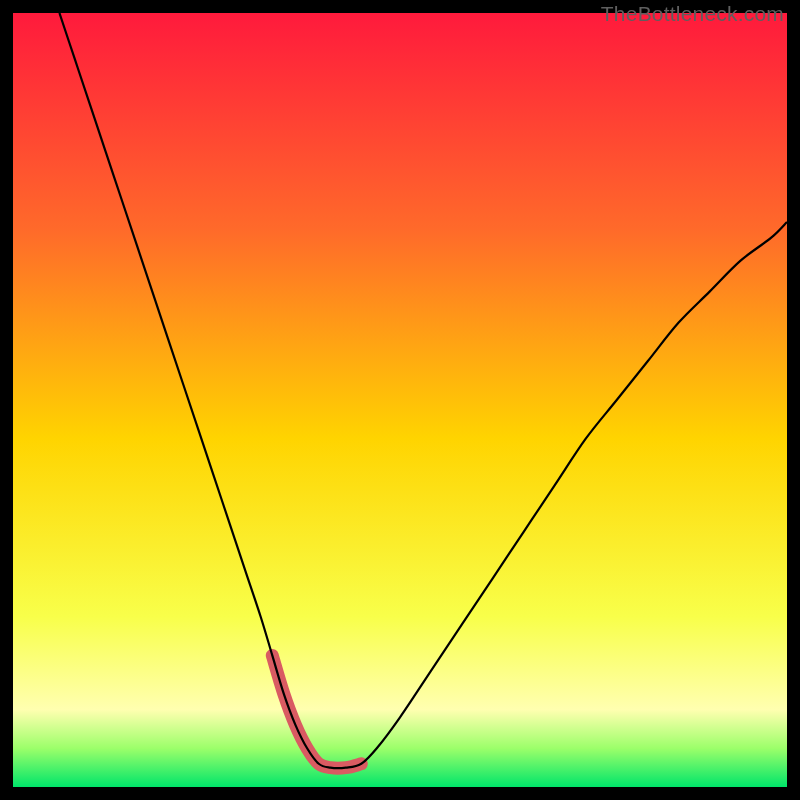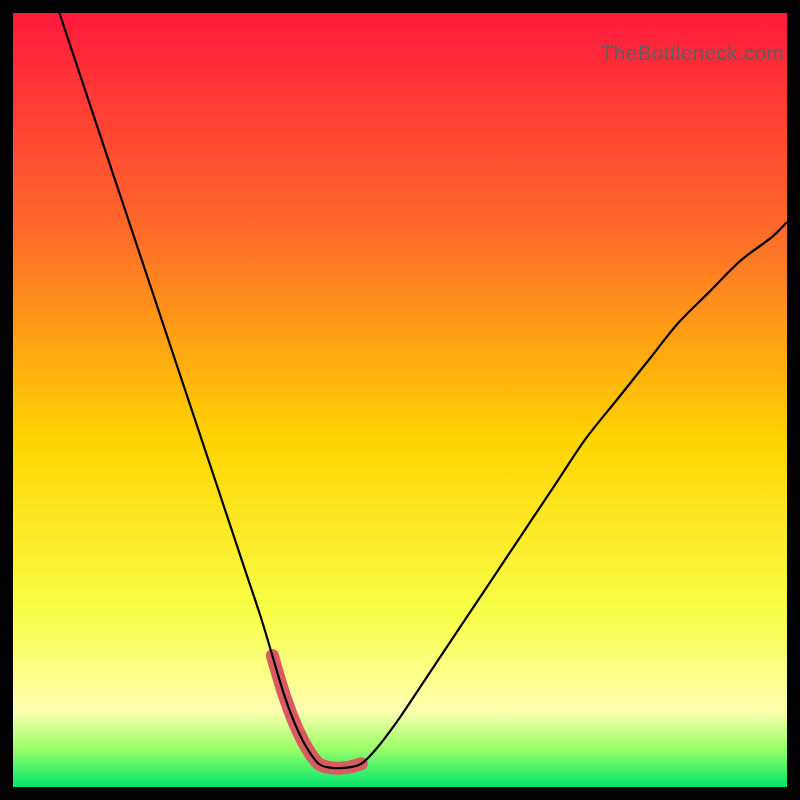--- a/index.html
+++ b/index.html
@@ -27,21 +27,20 @@
     height: 774px;
   }
   .watermark {
     position: absolute;
     top: 2px;
     right: 16px;
     color: #5f5f5f;
     font-size: 21px;
     letter-spacing: 0.2px;
     font-weight: 400;
-    margin-top: 39px;
   }
 </style>
 </head>
 <body>
 
 <div class="frame">
   <svg class="plot" viewBox="0 0 774 774" preserveAspectRatio="none">
     <defs>
       <linearGradient id="bg-grad" x1="0" y1="0" x2="0" y2="1">
         <stop id="g0" offset="0%" stop-color="#ff1a3c"></stop>

